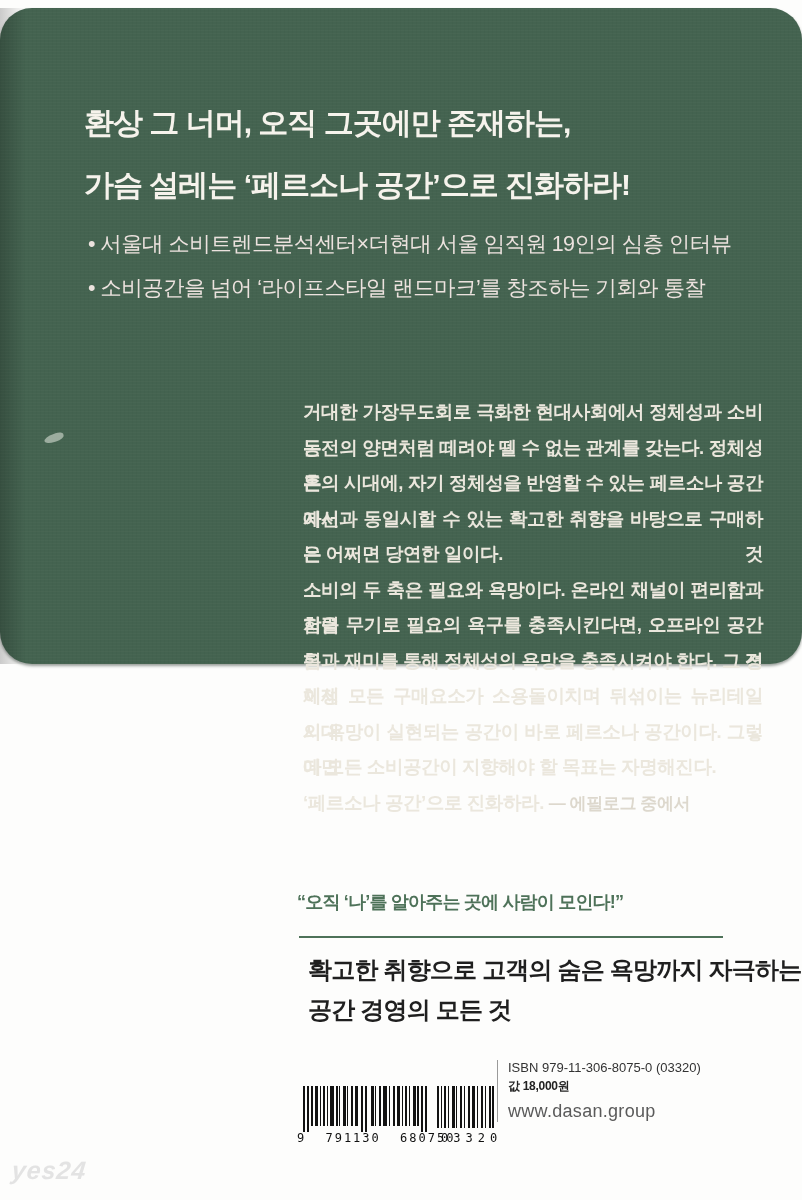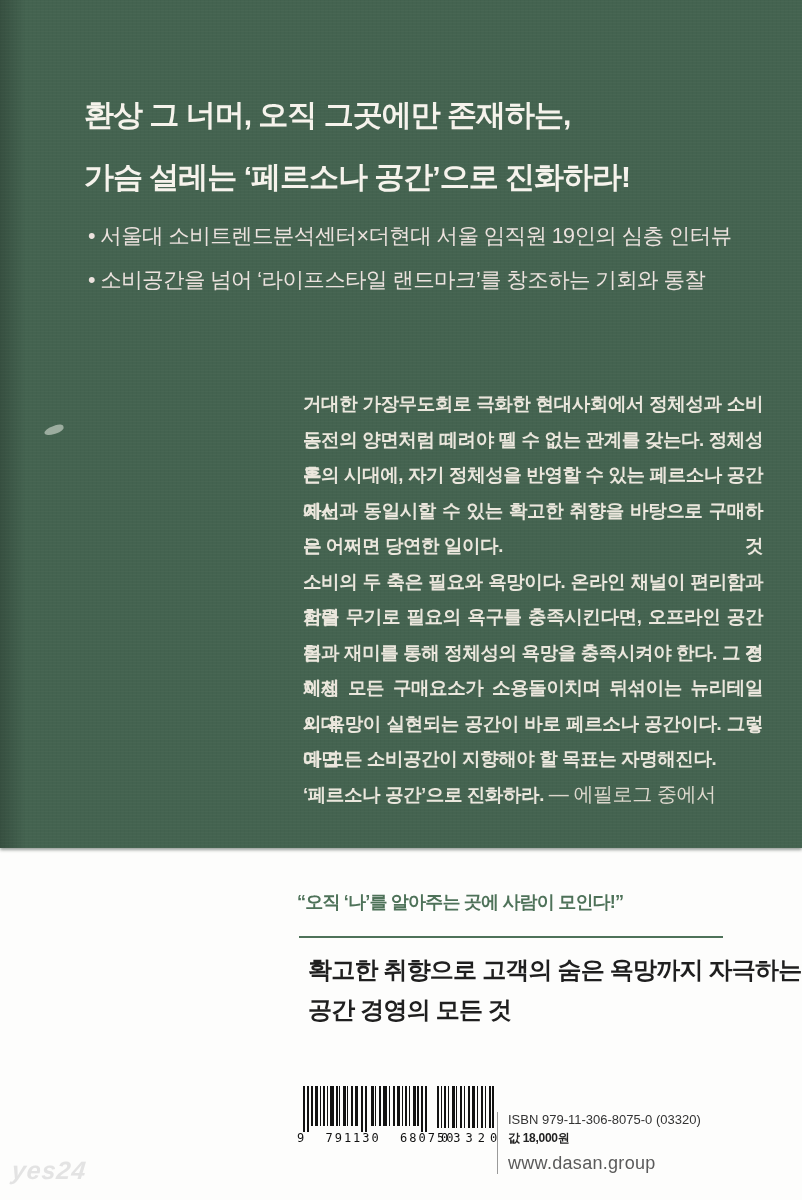--- a/index.html
+++ b/index.html
@@ -5,26 +5,27 @@
   html,body{margin:0;padding:0;}
   .page{
     position:relative;
     width:802px;height:1200px;
     background:#fdfdfc;
     overflow:hidden;
     font-family:"Liberation Sans","DejaVu Sans",sans-serif;
   }
   
   .cover{
-    position:absolute;left:0;top:0;width:802px;height:848px;
+    position:absolute;left:0;top:8px;width:802px;height:656px;
     background:var(--cover-green,#446350);
     background-image:
       repeating-linear-gradient(0deg, rgba(255,255,255,.02) 0 1px, transparent 1px 3px),
       repeating-linear-gradient(90deg, rgba(0,0,0,.025) 0 1px, transparent 1px 4px);
     box-shadow:0 2px 3px rgba(30,45,35,.45);
+    border-radius:32px;
   }
   .spine-shade{
     position:absolute;left:0;top:0;width:26px;height:100%;
     background:linear-gradient(90deg, rgba(0,0,0,.20), rgba(0,0,0,0));
   }
   .scratch{
     position:absolute;left:44px;top:426px;width:20px;height:8px;
     background:#b9c6ba;opacity:.75;border-radius:60% 40% 50% 50%;
     transform:rotate(-18deg);
   }
@@ -39,21 +40,21 @@
     color:#ece2de;letter-spacing:-0.6px;white-space:nowrap;
   }
   .body-block{
     position:absolute;left:303px;top:386px;width:460px;
     font-size:18.5px;line-height:35.5px;font-weight:600;
     color:#ebe7dd;letter-spacing:-0.4px;
   }
   .body-block .line{height:35.5px;}
   .body-block .line.j{text-align:justify;text-align-last:justify;}
   .epilogue .eq{font-weight:700;}
-  .epilogue .es{font-weight:400;font-size:20px;color:#ddd8cd;}
+  .epilogue .es{font-weight:700;font-size:17px;color:#ddd8cd;}
   
   .quote{
     position:absolute;left:297px;top:890px;
     font-size:18px;font-weight:700;letter-spacing:-0.8px;
     color:var(--accent-green,#4e7259);white-space:nowrap;
   }
   .quote-rule{
     position:absolute;left:299px;top:936px;width:424px;height:2px;
     background:var(--accent-green,#4e7259);
   }
@@ -66,21 +67,21 @@
   .barcode-main{position:absolute;left:303px;top:1086px;}
   .barcode-addon{position:absolute;left:437px;top:1086px;}
   .bc-digits{
     position:absolute;top:1131px;
     font-family:"DejaVu Sans Mono","Liberation Mono",monospace;
     font-size:12px;color:#111;white-space:nowrap;
   }
   .bc-digits.main{left:297px;letter-spacing:2px;word-spacing:10px;}
   .bc-digits.addon{left:441px;letter-spacing:5px;}
   .isbn-block{
-    position:absolute;left:497px;top:1112px;
+    position:absolute;left:497px;top:1060px;
     border-left:1px solid #9a9a9a;padding-left:10px;min-height:48px;
   }
   .isbn-line{font-size:13px;color:#333;letter-spacing:0;}
   .price-line{font-size:12px;font-weight:700;color:#222;margin-top:3px;letter-spacing:-0.3px;}
   .site-line{font-size:18px;color:#5a5a5a;margin-top:6px;letter-spacing:.3px;}
   
   .watermark{
     position:absolute;left:12px;top:1156px;
     font-size:25px;font-weight:700;font-style:italic;
     color:#e3e3e3;transform:skewX(-6deg);letter-spacing:1px;

